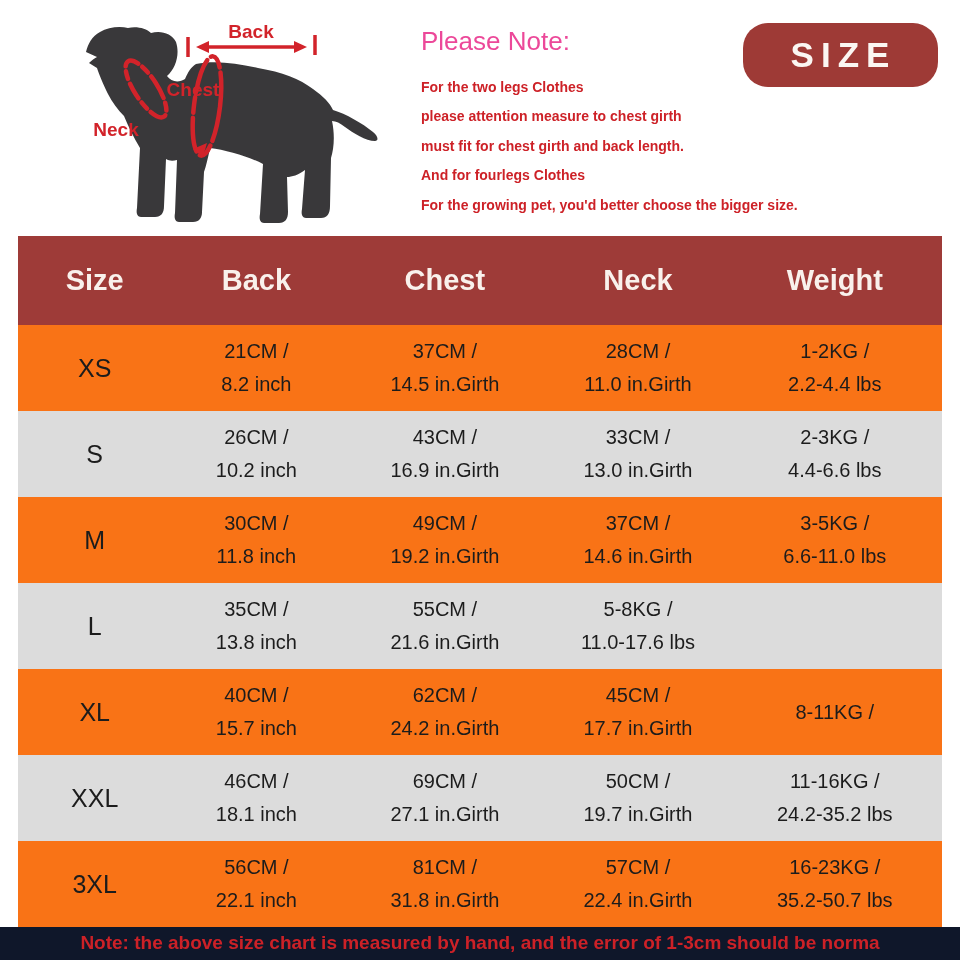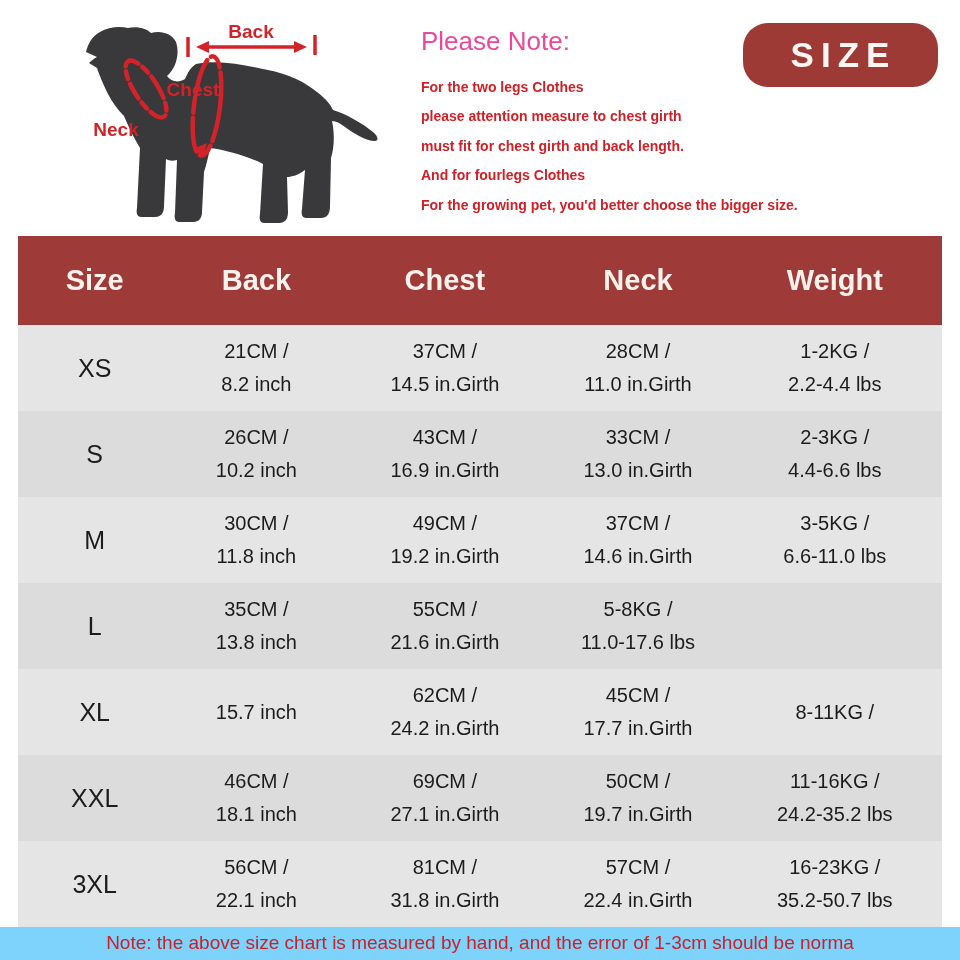--- a/index.html
+++ b/index.html
@@ -21,30 +21,30 @@
                 letter-spacing:0.20em; padding-left:6px; }
 
   
   .size-table { position:absolute; left:18px; top:236px; width:924px; }
   .thead { height:89px; background:#9e3b38; display:grid;
            grid-template-columns:16.6% 18.4% 22.4% 19.4% 23.2%;
            align-items:center; }
   .th { text-align:center; color:#f9f1ec; font-size:29px; font-weight:bold; }
   .trow { height:86px; display:grid;
           grid-template-columns:16.6% 18.4% 22.4% 19.4% 23.2%;
-          align-items:center; background:#e5e5e5; }
+          align-items:center; background:#f97316; }
   .trow.alt { background:#dcdcdc; }
   .cell { text-align:center; color:#1c1c1c; font-size:20px; line-height:33px; }
   .cell .ln { display:block; }
   .cell.size { font-size:25px; line-height:25px; }
 
   
   .footer-note { position:absolute; left:0; top:927px; width:960px; height:33px;
-                 background:#7dd3fc; text-align:center; line-height:32px;
-                 color:#cc2127; font-size:19px; font-weight:normal; }
+                 background:#0f172a; text-align:center; line-height:32px;
+                 color:#cc2127; font-size:19px; font-weight:bold; }
 </style>
 </head>
 <body>
 
 <div class="stage">
 
   <svg class="dog-svg" viewBox="0 0 400 236">
 
     <path fill="#39383a" d="
       M 86 52
@@ -203,20 +203,21 @@
       </div>
       <div class="cell">
         <span class="ln">5-8KG /</span>
         <span class="ln">11.0-17.6 lbs</span>
       </div>
     </div>
 
     <div class="trow">
       <div class="cell size">XL</div>
       <div class="cell">
+        <span class="ln">40CM /</span>
         <span class="ln">15.7 inch</span>
       </div>
       <div class="cell">
         <span class="ln">62CM /</span>
         <span class="ln">24.2 in.Girth</span>
       </div>
       <div class="cell">
         <span class="ln">45CM /</span>
         <span class="ln">17.7 in.Girth</span>
       </div>

